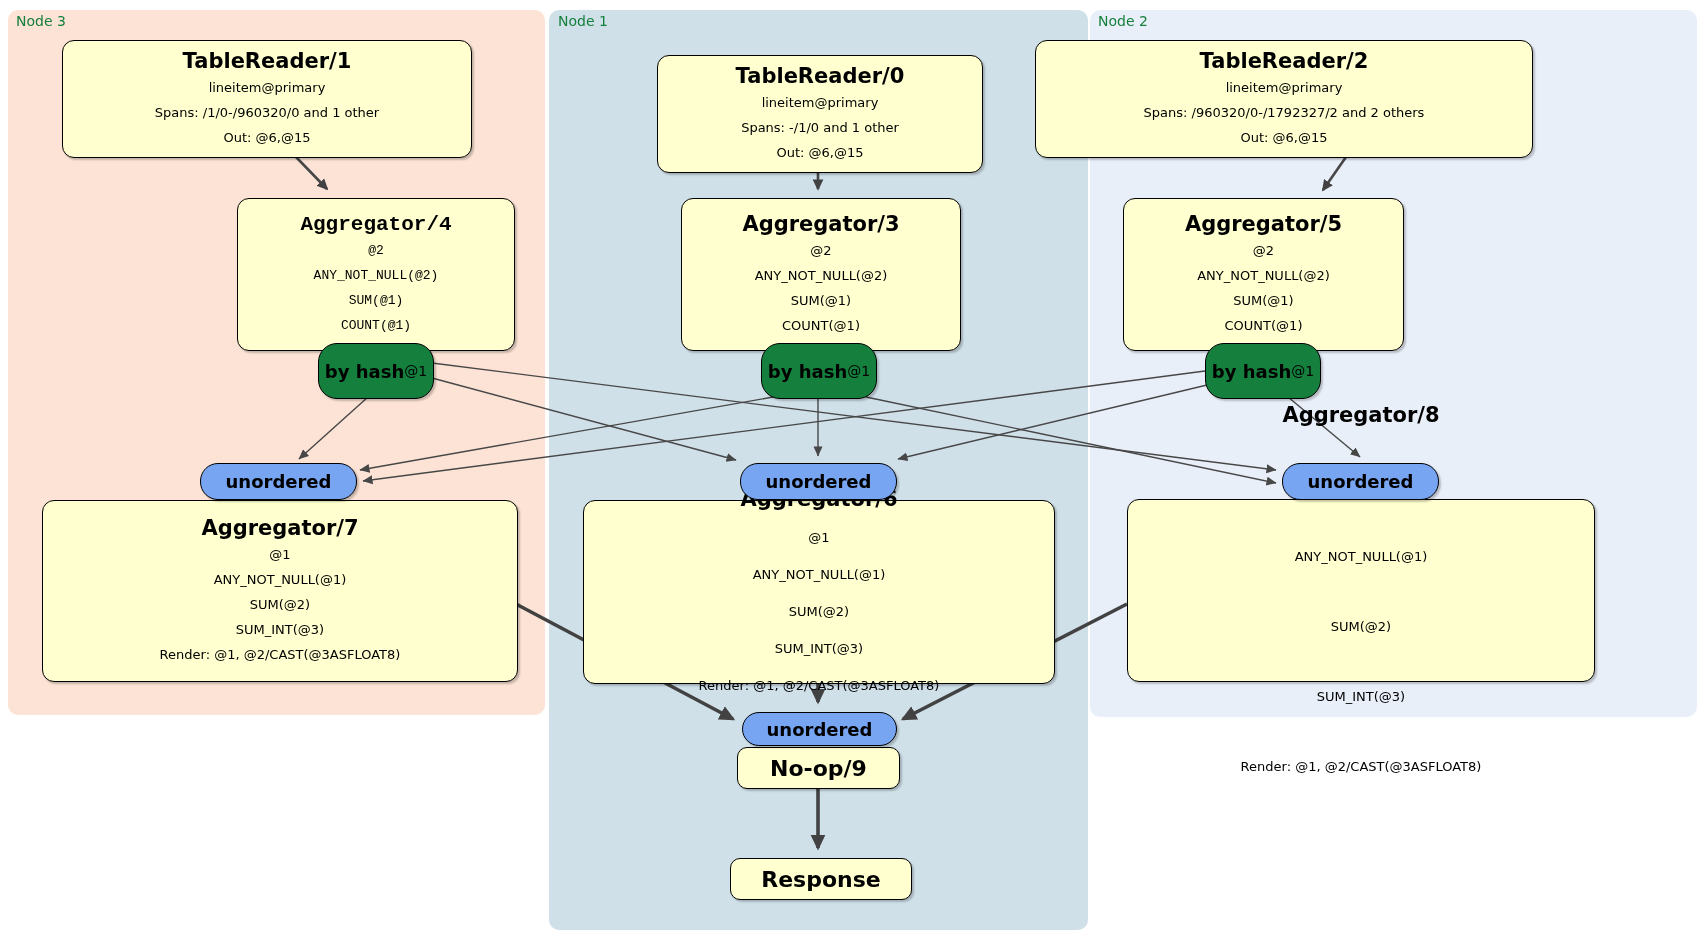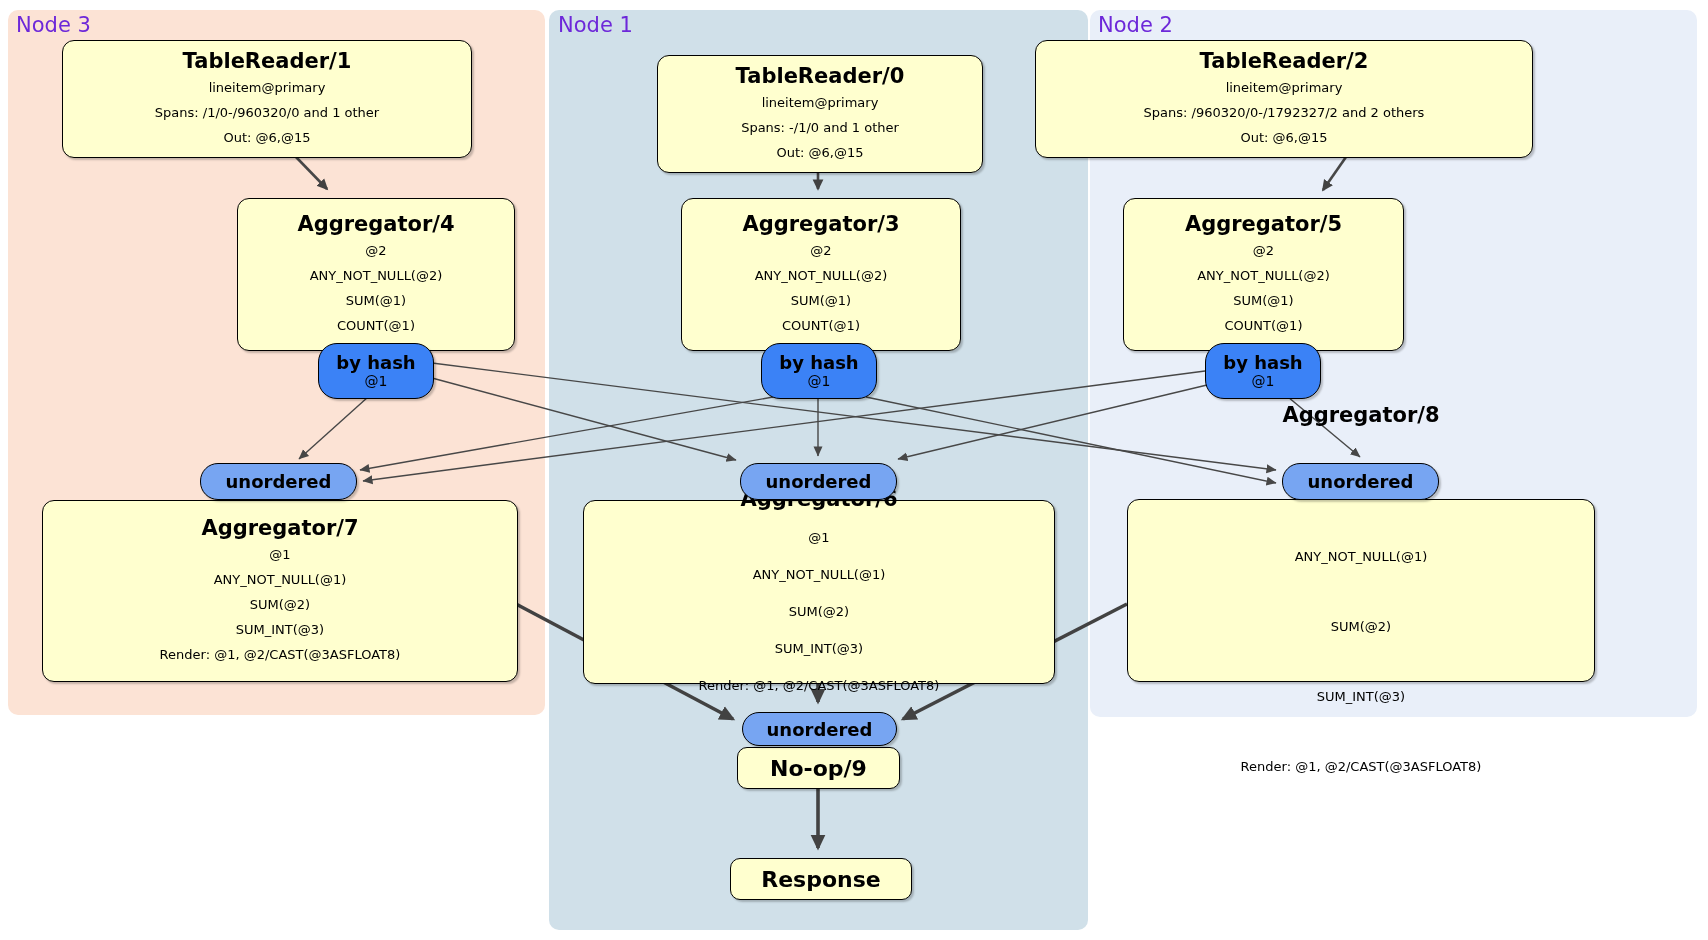--- a/index.html
+++ b/index.html
@@ -2,33 +2,33 @@
 <html><head>
 <meta charset="utf-8">
 <style>
   html,body{margin:0;padding:0;background:#ffffff;}
   #canvas{
     position:relative;width:1708px;height:940px;overflow:hidden;
     font-family:"DejaVu Sans","Liberation Sans",sans-serif;color:#000;
   }
   .region{position:absolute;border-radius:10px;}
   .region-label{
-    position:absolute;font-size:21px;color:#6d28d9;white-space:nowrap;
+    position:absolute;font-size:14px;color:#15803d;white-space:nowrap;
   }
   #edges{position:absolute;left:0;top:0;z-index:2;}
   .pnode{
     position:absolute;z-index:3;background:#ffffcf;border:1.4px solid #000;
     border-radius:12px;display:flex;flex-direction:column;align-items:center;
     justify-content:center;box-shadow:2px 2px 2px rgba(0,0,0,0.22);
   }
   .ptitle{font-weight:bold;font-size:21px;line-height:27px;white-space:nowrap;}
   .pline{font-size:13px;line-height:25px;white-space:nowrap;}
   .router{
-    position:absolute;z-index:4;background:#3b82f6;border:1.6px solid #000;
-    border-radius:19px;display:flex;flex-direction:column;align-items:center;
+    position:absolute;z-index:4;background:#15803d;border:1.6px solid #000;
+    border-radius:19px;display:flex;align-items:center;
     justify-content:center;box-shadow:2px 2px 2px rgba(0,0,0,0.22);
   }
   .router .rlabel{font-weight:bold;font-size:18px;line-height:21px;white-space:nowrap;}
   .router .rkey{font-size:14px;line-height:17px;white-space:nowrap;}
   .sync{
     position:absolute;z-index:4;background:#77a5f2;border:1.6px solid #000;
     border-radius:18px;display:flex;align-items:center;justify-content:center;
     font-weight:bold;font-size:18px;white-space:nowrap;
     box-shadow:2px 2px 2px rgba(0,0,0,0.22);
   }
@@ -83,21 +83,21 @@
     <path d="M818,787 L818,848" stroke="#424242" stroke-width="3.6" fill="none" marker-end="url(#arrow-thick)"></path>
   </svg>
 
   <div class="pnode" style="left:62px;top:40px;width:408px;height:116px;">
     <div class="ptitle">TableReader/1</div>
     <div class="pline">lineitem@primary</div>
     <div class="pline">Spans: /1/0-/960320/0 and 1 other</div>
     <div class="pline">Out: @6,@15</div>
   </div>
 
-  <div class="pnode" style="left:237px;top:198px;width:276px;height:151px;">
+  <div class="pnode" style="left:237px;top:198px;width:276px;height:151px;font-family:Liberation Mono, monospace;">
     <div class="ptitle">Aggregator/4</div>
     <div class="pline">@2</div>
     <div class="pline">ANY_NOT_NULL(@2)</div>
     <div class="pline">SUM(@1)</div>
     <div class="pline">COUNT(@1)</div>
   </div>
 
   <div class="router" style="left:318px;top:343px;width:114px;height:54px;">
     <div class="rlabel">by hash</div>
     <div class="rkey">@1</div>

